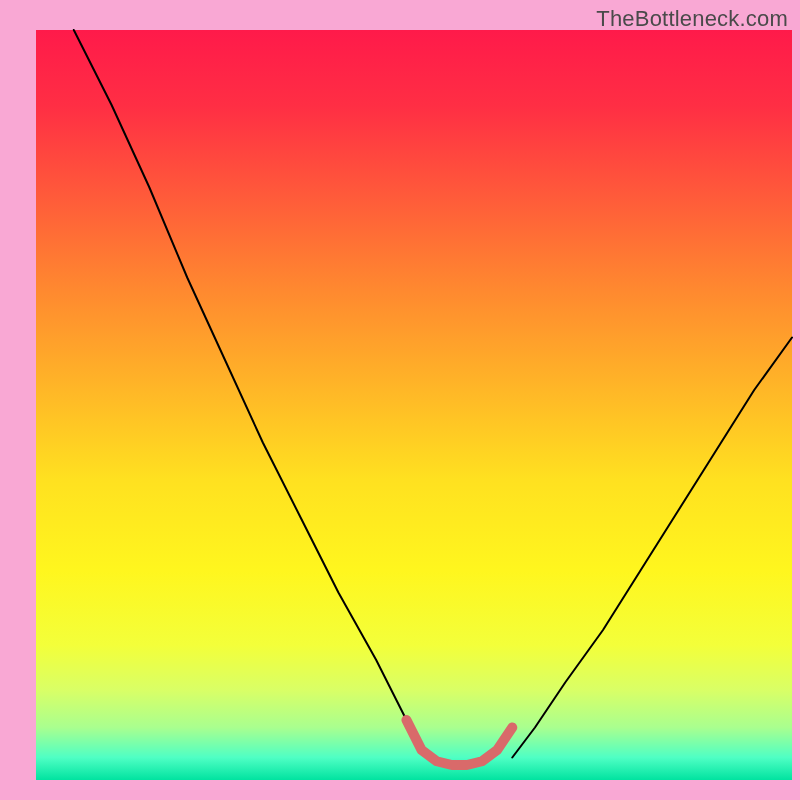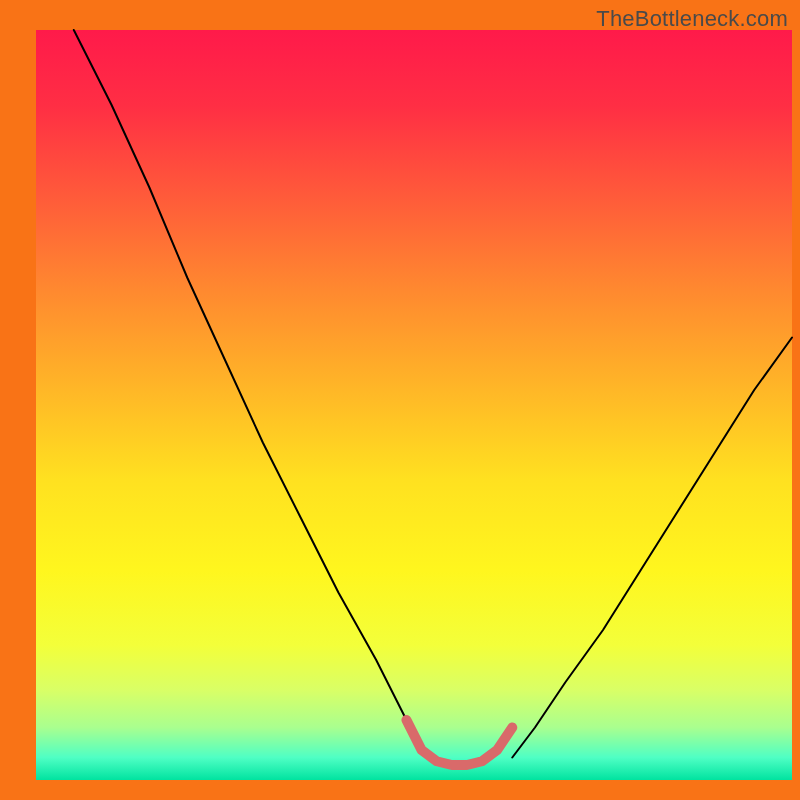--- a/index.html
+++ b/index.html
@@ -8,21 +8,21 @@
     width: 800px;
     height: 800px;
     overflow: hidden;
     background: #000;
     font-family: Arial, Helvetica, sans-serif;
   }
   .frame {
     position: relative;
     width: 800px;
     height: 800px;
-    background: #f97316;
+    background: #f9a8d4;
     text-align: right;
   }
   .watermark {
     position: absolute;
     top: 6px;
     right: 12px;
     color: #4a4a4a;
     font-size: 22px;
     font-weight: 400;
     letter-spacing: 0.2px;

